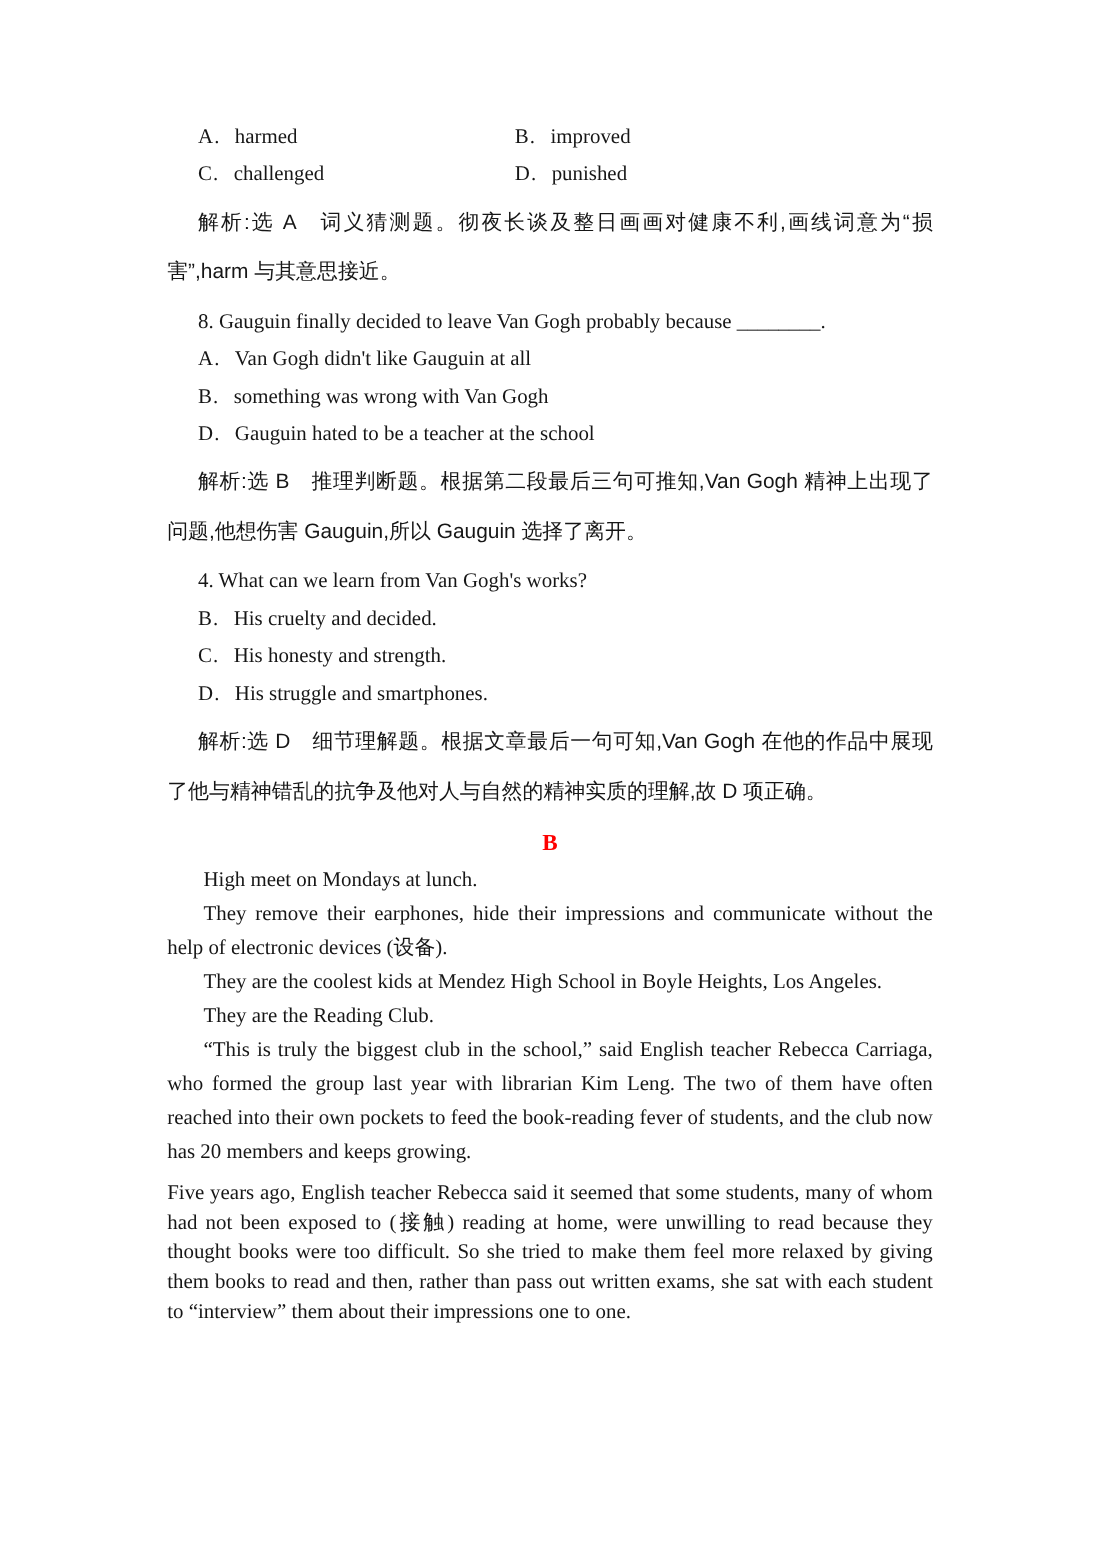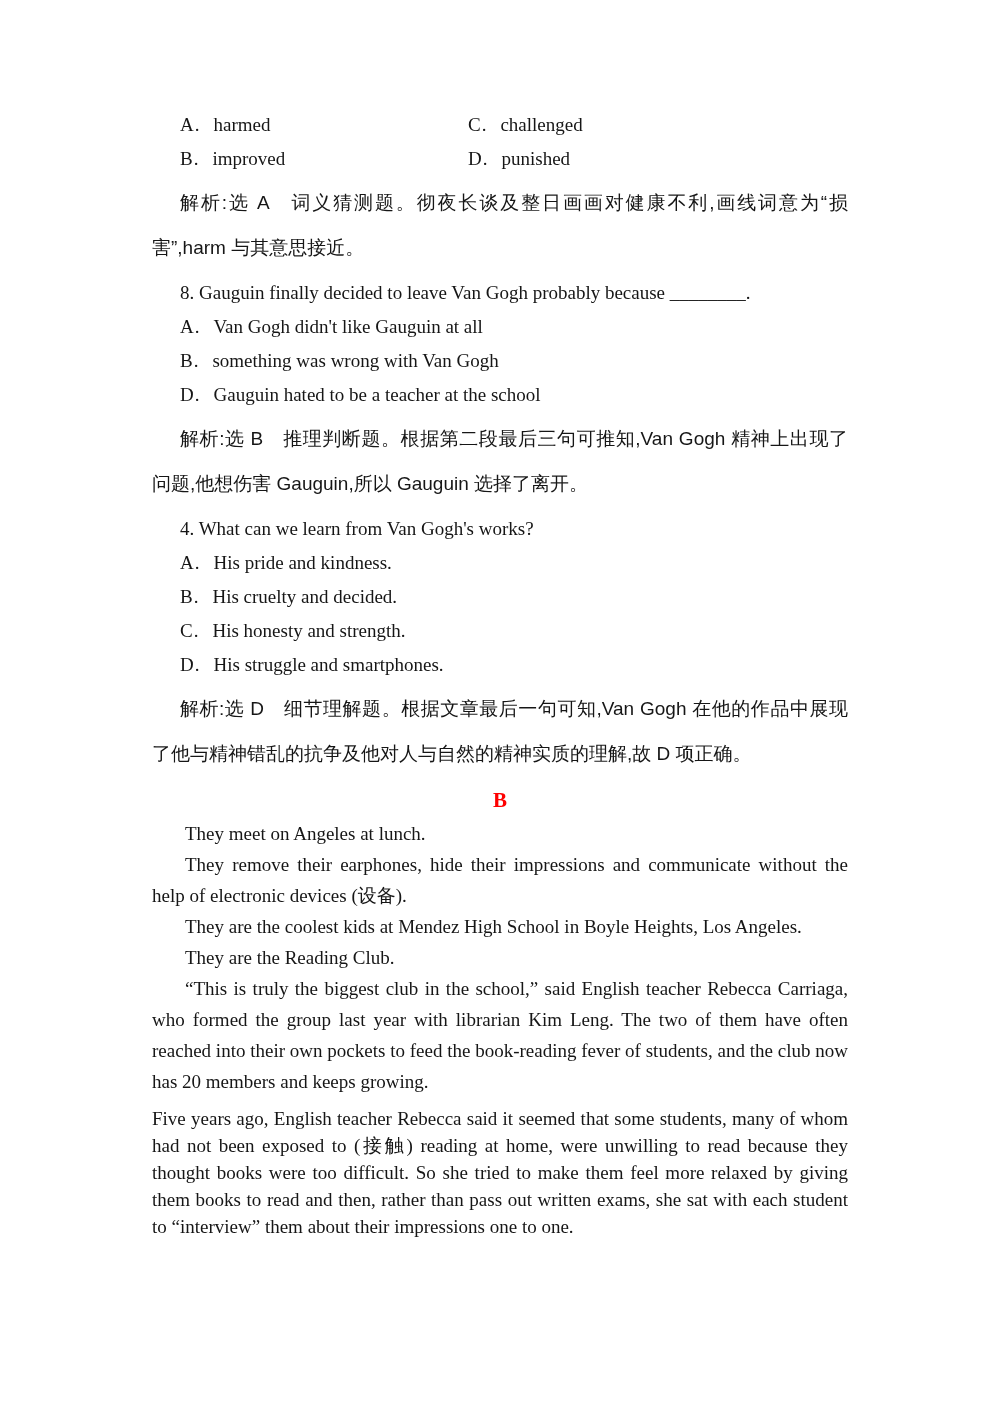--- a/index.html
+++ b/index.html
@@ -66,24 +66,24 @@
 </head>
 <body style="background: rgb(255, 255, 255); color: rgb(22, 22, 22);">
 
 <div class="content">
 
   <div class="opt-grid">
     <div class="opt">
       <span class="opt-label">A.</span><span class="opt-text">harmed</span>
     </div>
     <div class="opt">
-      <span class="opt-label">C.</span><span class="opt-text">challenged</span>
+      <span class="opt-label">B.</span><span class="opt-text">improved</span>
     </div>
     <div class="opt">
-      <span class="opt-label">B.</span><span class="opt-text">improved</span>
+      <span class="opt-label">C.</span><span class="opt-text">challenged</span>
     </div>
     <div class="opt">
       <span class="opt-label">D.</span><span class="opt-text">punished</span>
     </div>
   </div>
 
   <p class="analysis">解析:选 A　词义猜测题。彻夜长谈及整日画画对健康不利,画线词意为“损害”,harm 与其意思接近。</p>
 
   <p class="stem">8. Gauguin finally decided to leave Van Gogh probably because ________.</p>
   <div class="opt-col">
@@ -95,36 +95,33 @@
     </div>
     <div class="opt">
       <span class="opt-label">D.</span><span class="opt-text">Gauguin hated to be a teacher at the school</span>
     </div>
   </div>
   <p class="analysis">解析:选 B　推理判断题。根据第二段最后三句可推知,Van Gogh 精神上出现了问题,他想伤害 Gauguin,所以 Gauguin 选择了离开。</p>
 
   <p class="stem">4. What can we learn from Van Gogh's works?</p>
   <div class="opt-col">
     <div class="opt">
-      <span class="opt-label">A.</span><span class="opt-text">His pride and kindness.</span>
-    </div>
-    <div class="opt">
       <span class="opt-label">B.</span><span class="opt-text">His cruelty and decided.</span>
     </div>
     <div class="opt">
       <span class="opt-label">C.</span><span class="opt-text">His honesty and strength.</span>
     </div>
     <div class="opt">
       <span class="opt-label">D.</span><span class="opt-text">His struggle and smartphones.</span>
     </div>
   </div>
   <p class="analysis">解析:选 D　细节理解题。根据文章最后一句可知,Van Gogh 在他的作品中展现了他与精神错乱的抗争及他对人与自然的精神实质的理解,故 D 项正确。</p>
 
   <div class="section-label" style="color: rgb(254, 0, 0);">B</div>
 
-  <p class="para indent">They meet on Angeles at lunch.</p>
+  <p class="para indent">High meet on Mondays at lunch.</p>
   <p class="para indent">They remove their earphones, hide their impressions and communicate without the help of electronic devices (设备).</p>
   <p class="para indent">They are the coolest kids at Mendez High School in Boyle Heights, Los Angeles.</p>
   <p class="para indent">They are the Reading Club.</p>
   <p class="para indent">“This is truly the biggest club in the school,”  said English teacher Rebecca Carriaga, who formed the group last year with librarian Kim Leng. The two of them have often reached into their own pockets to feed the book-reading fever of students, and the club now has 20 members and keeps growing.</p>
   <p class="para tight">Five years ago, English teacher Rebecca said it seemed that some students, many of whom had not been exposed to (接触) reading at home, were unwilling to read because they thought books were too difficult. So she tried to make them feel more relaxed by giving them books to read and then, rather than pass out written exams, she sat with each student to “interview” them about their impressions one to one.</p>
 
 </div>
 
 </body></html>

